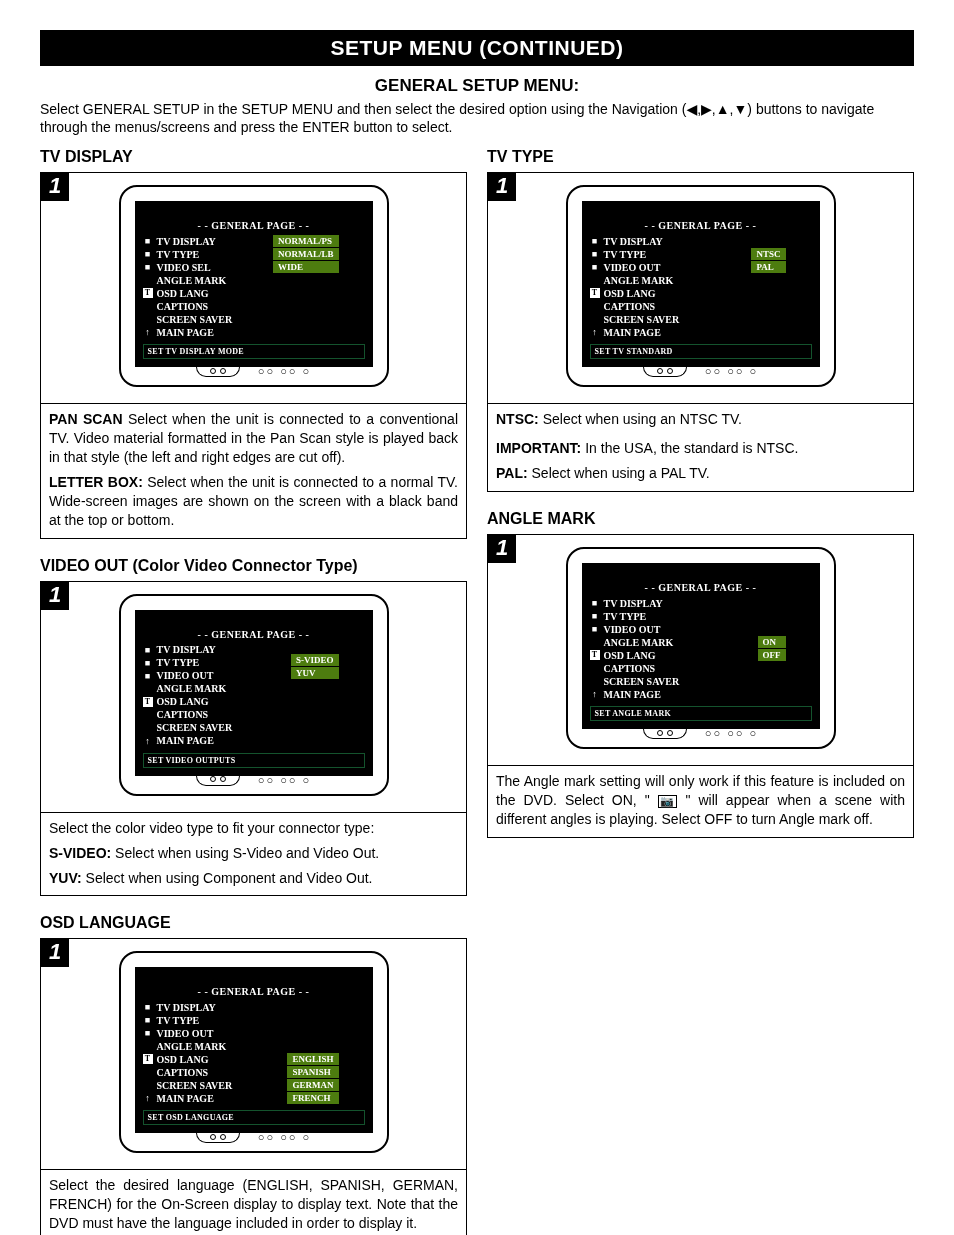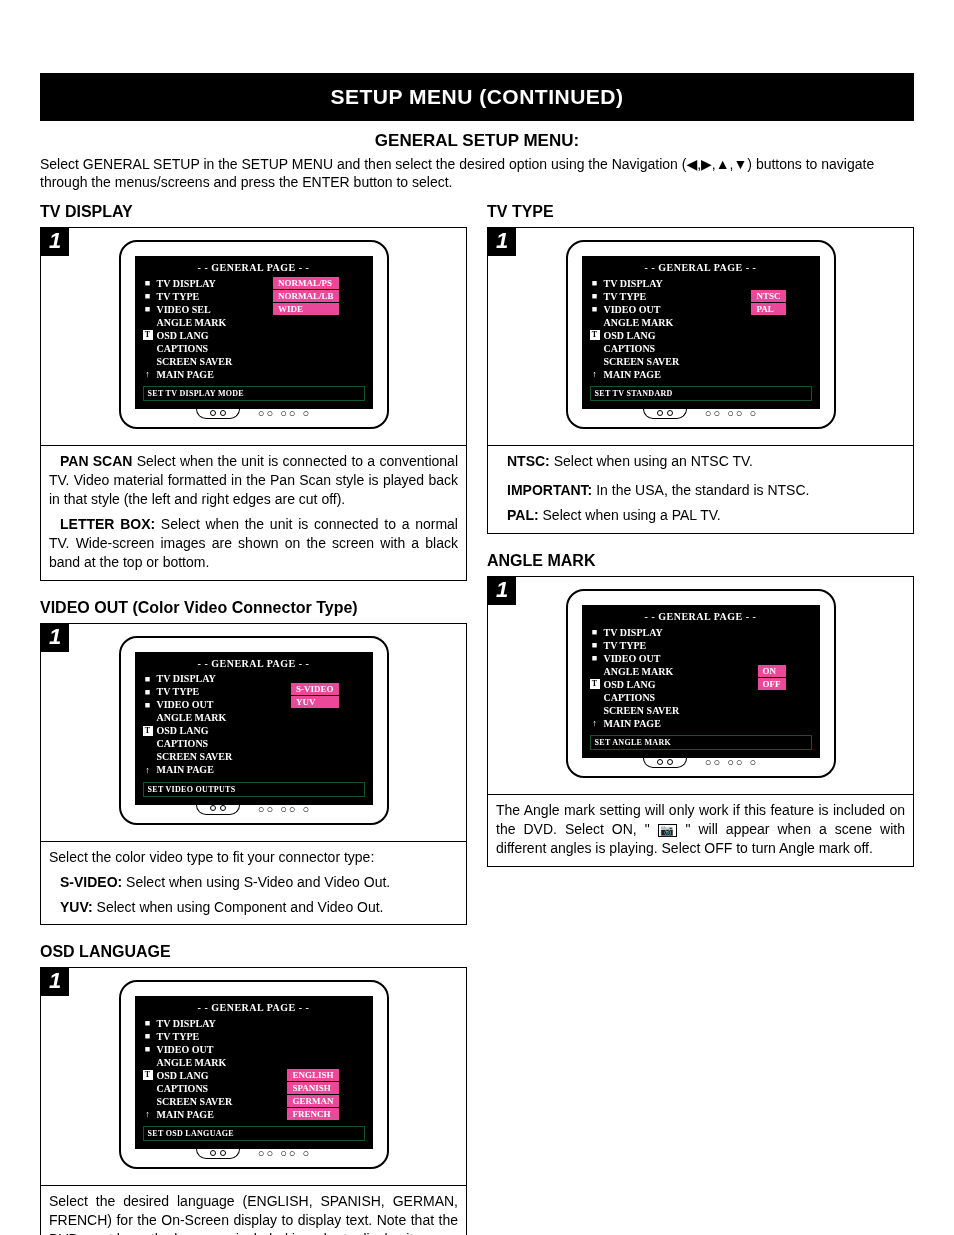--- a/index.html
+++ b/index.html
@@ -11,24 +11,23 @@
     padding: 30px 40px 20px 40px;
     color: #000;
     font-size: 14px;
   }
   .title-bar {
     background: #000;
     color: #fff;
     text-align: center;
     font-weight: bold;
     font-size: 21px;
-    padding: 12px 0;
+    padding: 6px 0;
     letter-spacing: 0.5px;
     margin-bottom: 10px;
-    margin-top: 43px;
   }
   .intro h2 {
     font-size: 17px;
     font-weight: bold;
     margin-bottom: 4px;
     text-align: center;
   }
   .intro p {
     font-size: 14px;
     line-height: 1.3;
@@ -73,21 +72,21 @@
   .osd-screen {
     border: 2px solid #000;
     border-radius: 18px;
     width: 270px;
     padding: 14px 14px 8px 14px;
     position: relative;
   }
   .osd-inner {
     background: #000;
     color: #fff;
-    padding: 6px 8px 8px 8px;
+    padding: 19px 8px 8px 8px;
     font-family: "Times New Roman", Times, serif;
     font-size: 10px;
   }
   .osd-title {
     text-align: center;
     font-size: 10px;
     letter-spacing: 0.5px;
     margin-bottom: 4px;
     font-weight: bold;
   }
@@ -118,21 +117,21 @@
     padding-left: 4px;
     white-space: nowrap;
   }
   .osd-opts {
     position: absolute;
     right: 26px;
     display: flex;
     flex-direction: column;
   }
   .osd-opt {
-    background: #ec4899;
+    background: #4d7c0f;
     color: #fff;
     font-size: 9px;
     font-weight: bold;
     padding: 1px 5px;
     margin-bottom: 1px;
     font-family: "Times New Roman", Times, serif;
   }
   .osd-status {
     border: 1px solid #14532d;
     font-size: 8px;
@@ -168,21 +167,21 @@
   .desc {
     font-size: 14px;
     line-height: 1.35;
     padding: 6px 8px 8px 8px;
     border: 1px solid #000;
     border-top: none;
     text-align: justify;
   }
   .desc p { margin-bottom: 6px; }
   .desc p:last-child { margin-bottom: 0; }
-  .desc b, .intro b { font-weight: bold; margin-left: 11px; }
+  .desc b, .intro b { font-weight: bold; }
   .cam-icon {
     display: inline-block;
     border: 1px solid #000;
     font-size: 11px;
     padding: 0 2px;
     line-height: 1;
     vertical-align: middle;
   }
 </style>
 </head>

